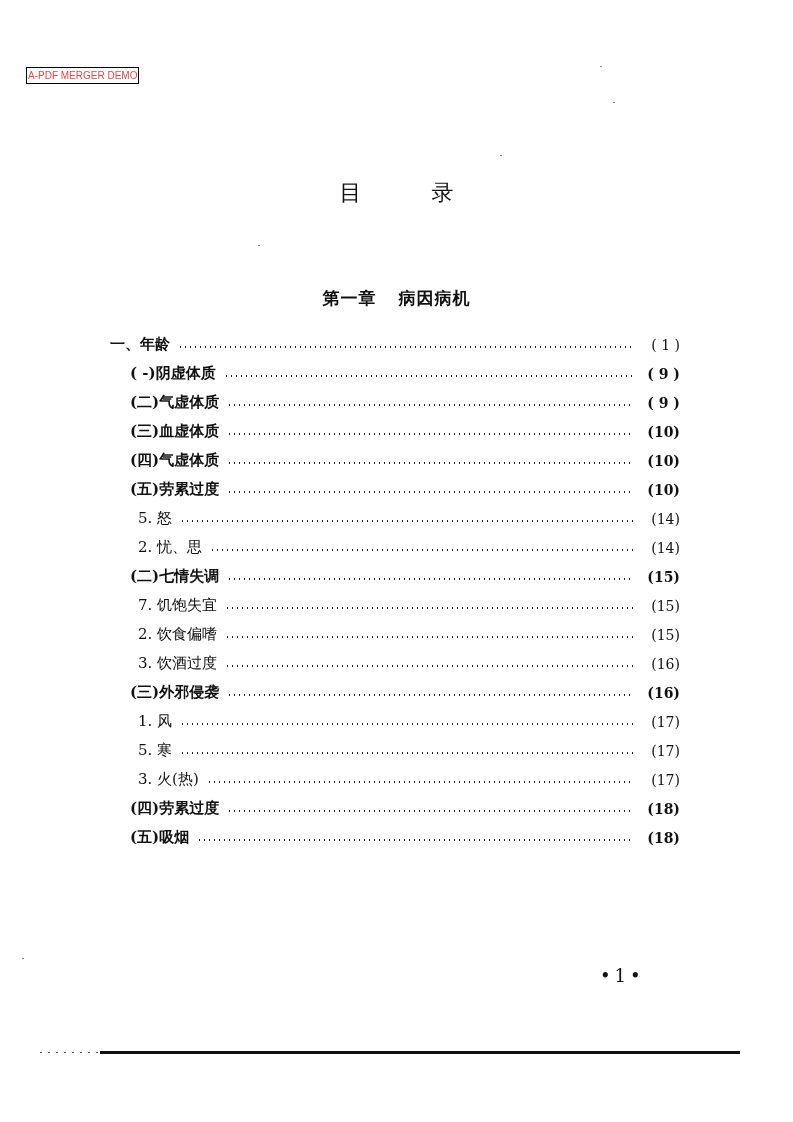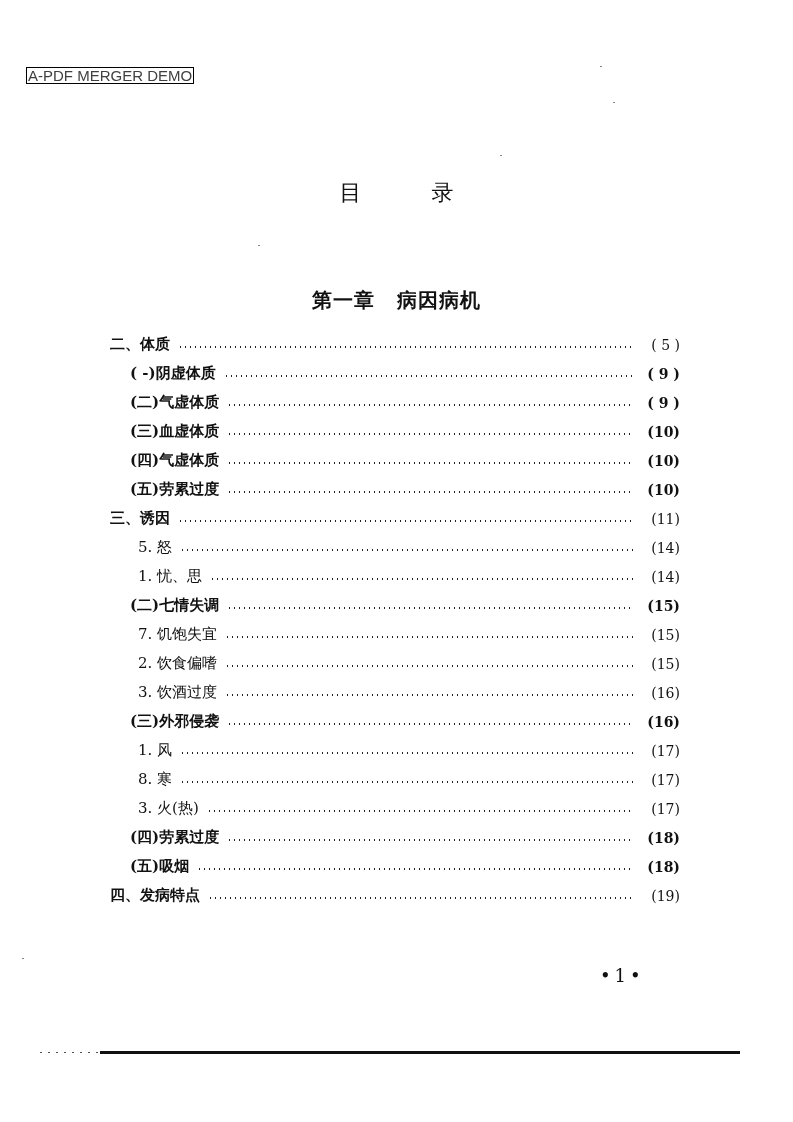--- a/index.html
+++ b/index.html
@@ -1,25 +1,25 @@
 <!DOCTYPE html>
 <html><head>
 <meta charset="utf-8">
 <style>
   html, body { margin: 0; padding: 0; background: #ffffff; }
   body { width: 793px; height: 1122px; position: relative; overflow: hidden;
          font-family: "DejaVu Serif", "Liberation Serif", serif; color: #111; }
   .watermark { position: absolute; left: 26px; top: 67px; height: 17px; box-sizing: border-box;
                border: 1px solid #000; padding: 0 1px; font-family: "Liberation Sans", sans-serif;
-               font-size: 15px; line-height: 15px; color: #404040; background: #fff; }
+               font-size: 10px; line-height: 15px; color: #ef4444; background: #fff; }
   .title { position: absolute; top: 178px; left: 0; width: 793px; text-align: center; }
   .title span { font-size: 22px; display: inline-block; }
   .title .gap { width: 70px; }
   .chapter { position: absolute; top: 287px; left: 0; width: 793px; text-align: center;
-             font-size: 20px; font-weight: bold; letter-spacing: 1px; }
+             font-size: 17px; font-weight: bold; letter-spacing: 1px; }
   .chapter .sp { display: inline-block; width: 22px; }
   .toc { position: absolute; left: 110px; top: 330px; width: 570px; }
   .row { position: relative; height: 29px; display: flex; align-items: center; font-size: 15px; }
   .row .lbl { white-space: nowrap; background: #fff; padding-right: 4px; }
   .row.l0 .lbl { font-weight: bold; }
   .row.l1 { padding-left: 20px; font-weight: bold; }
   .row.l2 { padding-left: 28px; }
   .row .dots { flex: 1; height: 2px; margin: 0 6px 0 4px; align-self: center;
                background-image: radial-gradient(circle, #222 0.9px, transparent 1.1px);
                background-size: 5px 2px; background-repeat: repeat-x; margin-top: 4px; }
@@ -38,23 +38,23 @@
 <div class="title">
   <span>目</span><span class="gap"></span><span>录</span>
 </div>
 
 <div class="chapter">
   <span>第一章</span><span class="sp"></span><span>病因病机</span>
 </div>
 
 <div class="toc">
   <div class="row l0">
-      <span class="lbl">二、体质</span>
+      <span class="lbl">一、年龄</span>
       <span class="dots"></span>
-      <span class="pg">( 5 )</span>
+      <span class="pg">( 1 )</span>
     </div>
   <div class="row l1">
       <span class="lbl">( -)阴虚体质</span>
       <span class="dots"></span>
       <span class="pg">( 9 )</span>
     </div>
   <div class="row l1">
       <span class="lbl">(二)气虚体质</span>
       <span class="dots"></span>
       <span class="pg">( 9 )</span>
@@ -67,32 +67,27 @@
   <div class="row l1">
       <span class="lbl">(四)气虚体质</span>
       <span class="dots"></span>
       <span class="pg">(10)</span>
     </div>
   <div class="row l1">
       <span class="lbl">(五)劳累过度</span>
       <span class="dots"></span>
       <span class="pg">(10)</span>
     </div>
-  <div class="row l0">
-      <span class="lbl">三、诱因</span>
-      <span class="dots"></span>
-      <span class="pg">(11)</span>
-    </div>
   <div class="row l2">
       <span class="lbl">5. 怒</span>
       <span class="dots"></span>
       <span class="pg">(14)</span>
     </div>
   <div class="row l2">
-      <span class="lbl">1. 忧、思</span>
+      <span class="lbl">2. 忧、思</span>
       <span class="dots"></span>
       <span class="pg">(14)</span>
     </div>
   <div class="row l1">
       <span class="lbl">(二)七情失调</span>
       <span class="dots"></span>
       <span class="pg">(15)</span>
     </div>
   <div class="row l2">
       <span class="lbl">7. 饥饱失宜</span>
@@ -113,44 +108,39 @@
       <span class="lbl">(三)外邪侵袭</span>
       <span class="dots"></span>
       <span class="pg">(16)</span>
     </div>
   <div class="row l2">
       <span class="lbl">1. 风</span>
       <span class="dots"></span>
       <span class="pg">(17)</span>
     </div>
   <div class="row l2">
-      <span class="lbl">8. 寒</span>
+      <span class="lbl">5. 寒</span>
       <span class="dots"></span>
       <span class="pg">(17)</span>
     </div>
   <div class="row l2">
       <span class="lbl">3. 火(热)</span>
       <span class="dots"></span>
       <span class="pg">(17)</span>
     </div>
   <div class="row l1">
       <span class="lbl">(四)劳累过度</span>
       <span class="dots"></span>
       <span class="pg">(18)</span>
     </div>
   <div class="row l1">
       <span class="lbl">(五)吸烟</span>
       <span class="dots"></span>
       <span class="pg">(18)</span>
     </div>
-  <div class="row l0">
-      <span class="lbl">四、发病特点</span>
-      <span class="dots"></span>
-      <span class="pg">(19)</span>
-    </div>
 </div>
 
 <div class="page-number">•1•</div>
 
 <div class="rule-faint"></div>
 <div class="rule"></div>
 
 <div class="speck" style="left:600px;top:66px;"></div>
 <div class="speck" style="left:613px;top:102px;"></div>
 <div class="speck" style="left:500px;top:155px;"></div>

